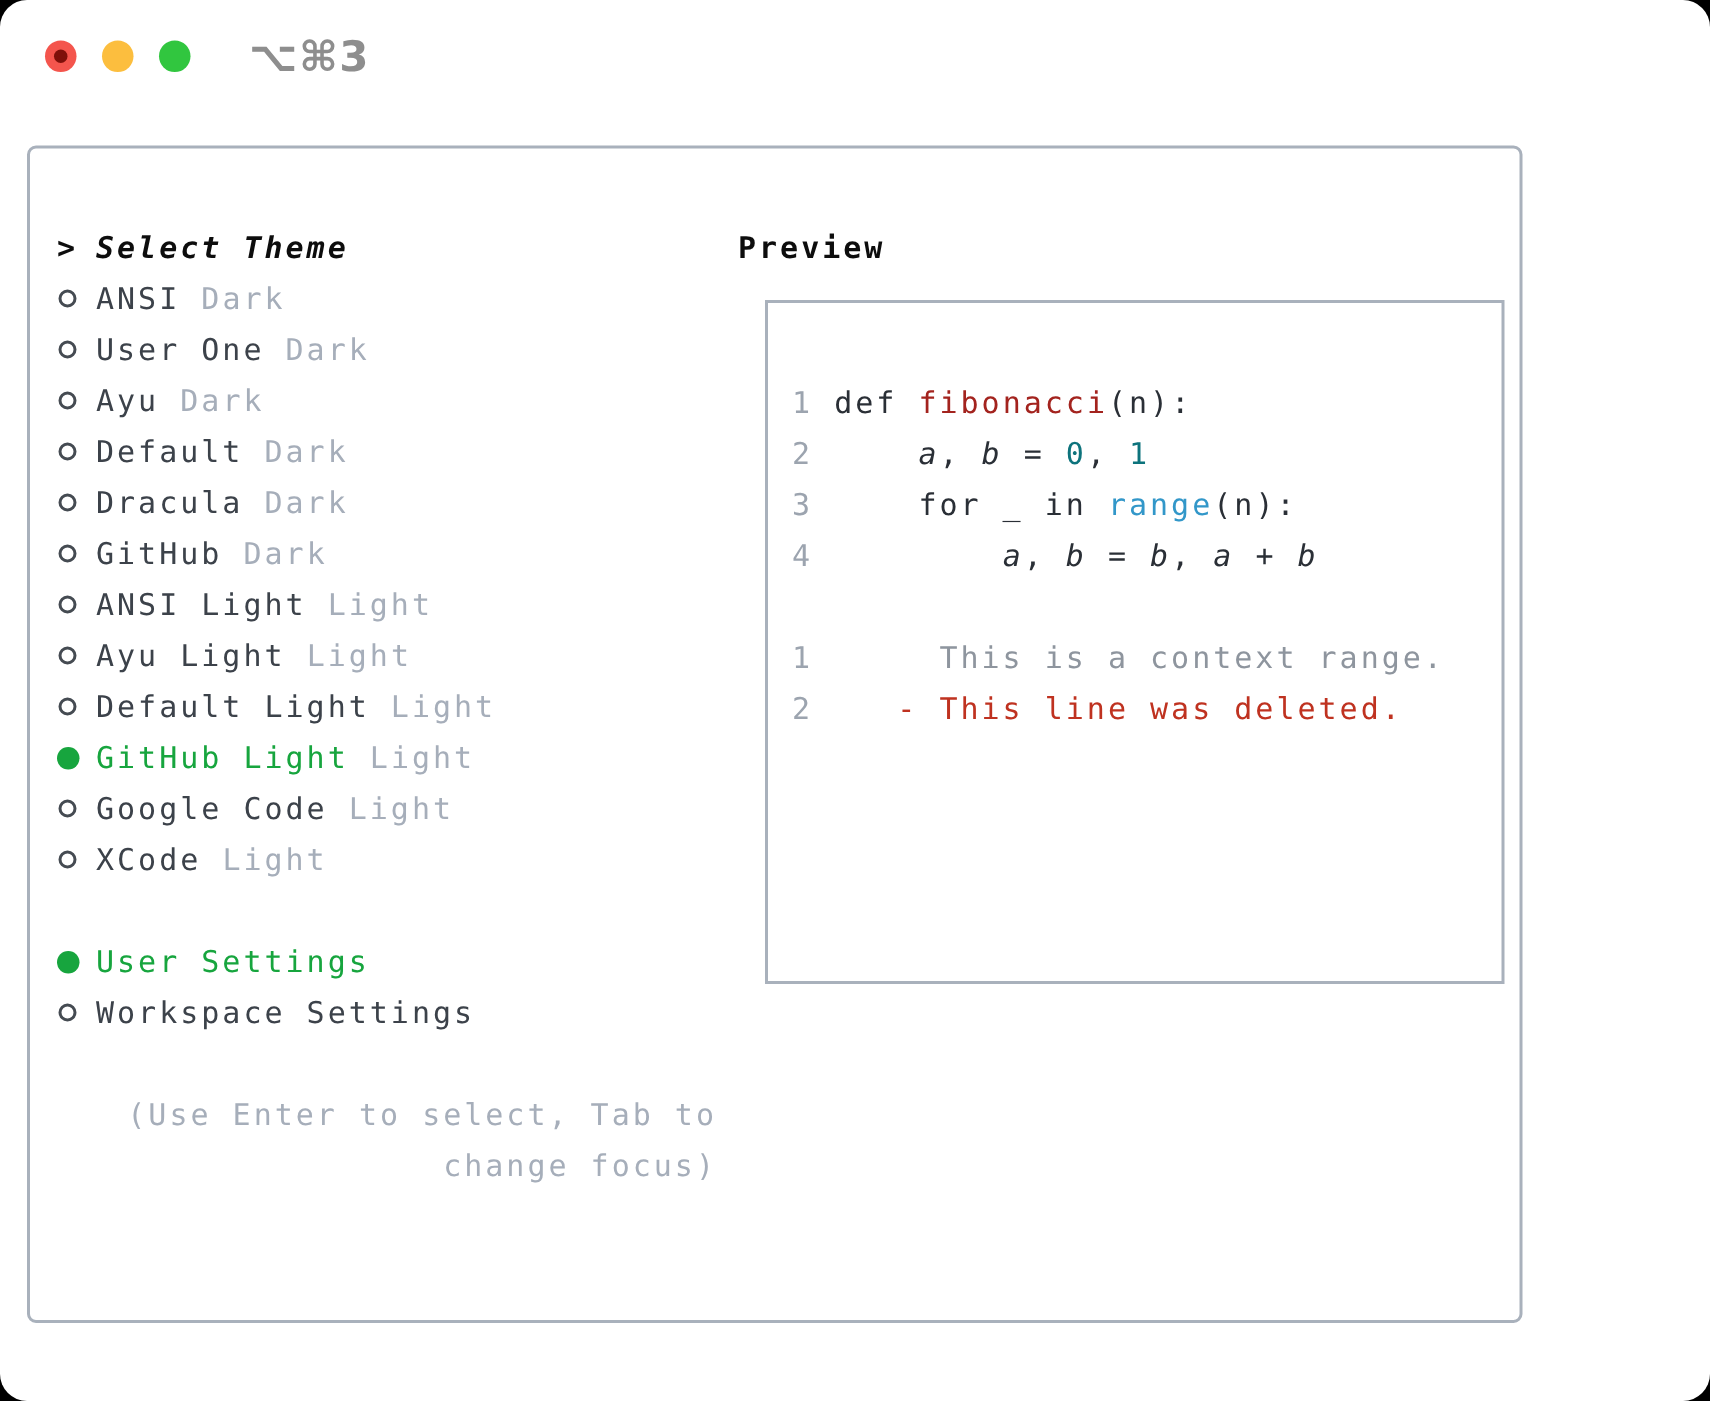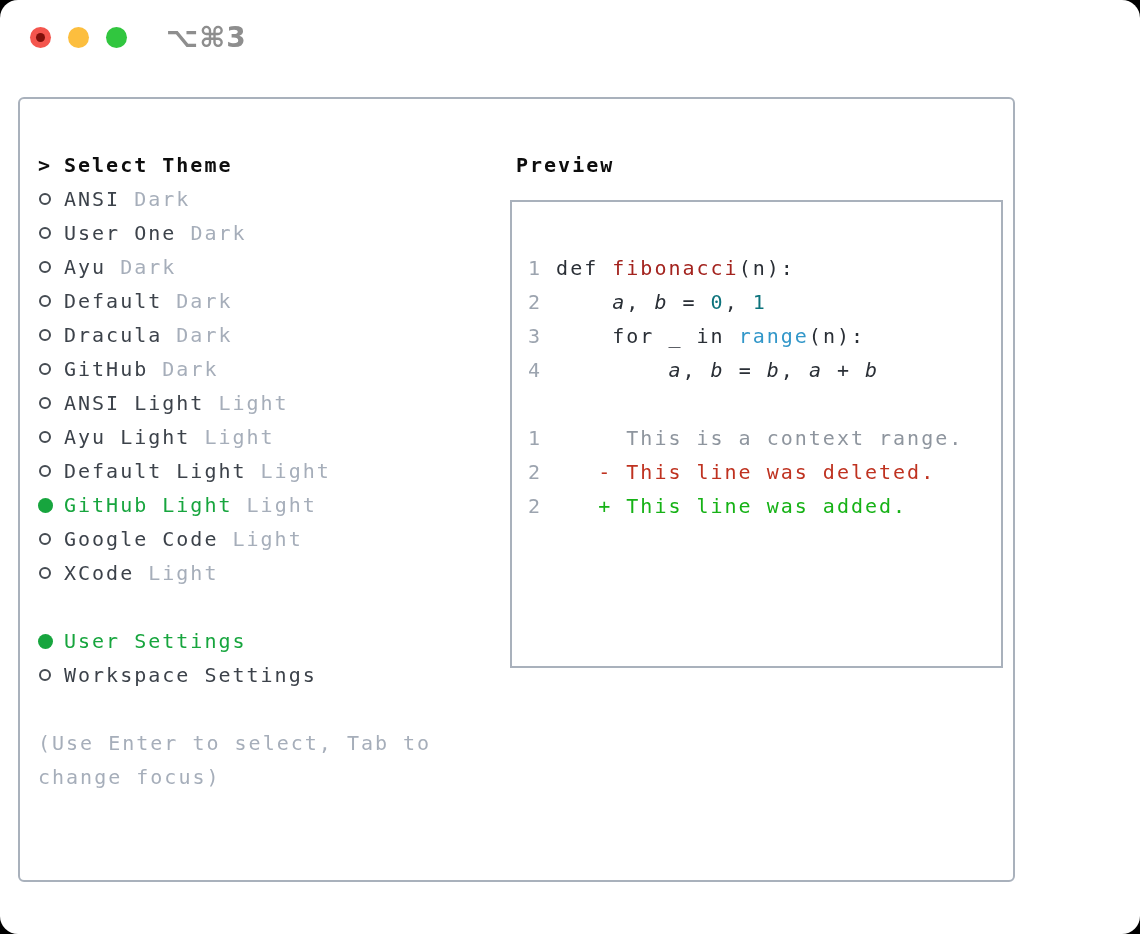--- a/index.html
+++ b/index.html
@@ -44,35 +44,35 @@
   }
   .cursor{font-weight:bold;color:var(--heading,#0d0d0d);}
   .ring{
     width:12px;height:12px;border-radius:50%;
     border:2px solid var(--ring,#454b52);box-sizing:border-box;margin-left:1px;
   }
   .dot{
     width:15px;height:15px;border-radius:50%;
     background:var(--accent-green,#17a53e);
   }
-  .hdr{font-weight:bold;color:var(--heading,#0d0d0d);}
+  .hdr{font-weight:bold;color:var(--heading,#0d0d0d);font-style:italic;}
   .item-name{color:var(--item,#3c424a);}
   .item-suffix{color:var(--muted,#a6aeba);}
   .selected .item-name{color:var(--accent-green,#17a53e);}
   .apply-hdr{color:var(--heading,#0d0d0d);font-weight:bold;}
-  .hint{color:var(--muted,#a6aeba);height:34px;line-height:34px;white-space:pre;}
+  .hint{color:var(--muted,#a6aeba);height:34px;line-height:34px;white-space:pre;text-align:right;}
   
   .preview-label{
-    position:absolute;left:496px;top:49px;height:34px;line-height:34px;
+    position:absolute;left:472px;top:49px;height:34px;line-height:34px;
     font-size:20px;font-weight:bold;letter-spacing:2px;color:var(--heading,#0d0d0d);
   }
   .preview-box{
     position:absolute;left:490px;top:101px;width:473px;height:403px;
     border:2px solid var(--border,#a9b1bc);background:#fff;
-    padding:49px 0 12px 16px;box-sizing:content-box;overflow:hidden;
+    padding:49px 0 0 16px;box-sizing:content-box;overflow:hidden;
   }
   .code-line{height:34px;line-height:34px;font-size:20px;letter-spacing:2px;white-space:pre;}
   .seg-ln{color:var(--ln,#9ca4af);}
   .seg-code{color:var(--code,#2a2f36);}
   .seg-fn{color:var(--fn,#a3231e);}
   .seg-num{color:var(--num,#0d737c);}
   .seg-call{color:var(--call,#3297c9);}
   .seg-var{color:var(--code,#2a2f36);font-style:italic;}
   .seg-ctx{color:var(--ctx,#8e959e);}
   .seg-del{color:var(--del,#bf3220);}
@@ -131,18 +131,17 @@
 
     <div class="preview-box">
       <div id="code-lines">
           <div class="code-line"><span class="seg-ln">1</span><span class="seg-code"> def </span><span class="seg-fn">fibonacci</span><span class="seg-code">(n):</span></div>
           <div class="code-line"><span class="seg-ln">2</span><span class="seg-code">     </span><span class="seg-var">a</span><span class="seg-code">, </span><span class="seg-var">b</span><span class="seg-code"> = </span><span class="seg-num">0</span><span class="seg-code">, </span><span class="seg-num">1</span></div>
           <div class="code-line"><span class="seg-ln">3</span><span class="seg-code">     for _ in </span><span class="seg-call">range</span><span class="seg-code">(n):</span></div>
           <div class="code-line"><span class="seg-ln">4</span><span class="seg-code">         </span><span class="seg-var">a</span><span class="seg-code">, </span><span class="seg-var">b</span><span class="seg-code"> = </span><span class="seg-var">b</span><span class="seg-code">, </span><span class="seg-var">a</span><span class="seg-code"> + </span><span class="seg-var">b</span></div>
           <div class="code-line">&nbsp;</div>
           <div class="code-line"><span class="seg-ln">1</span><span class="seg-ctx">      This is a context range.</span></div>
           <div class="code-line"><span class="seg-ln">2</span><span class="seg-del">    - This line was deleted.</span></div>
-          <div class="code-line"><span class="seg-ln">2</span><span class="seg-add">    + This line was added.</span></div>
         </div>
     </div>
 
   </div>
 </div>
 
 </body></html>

